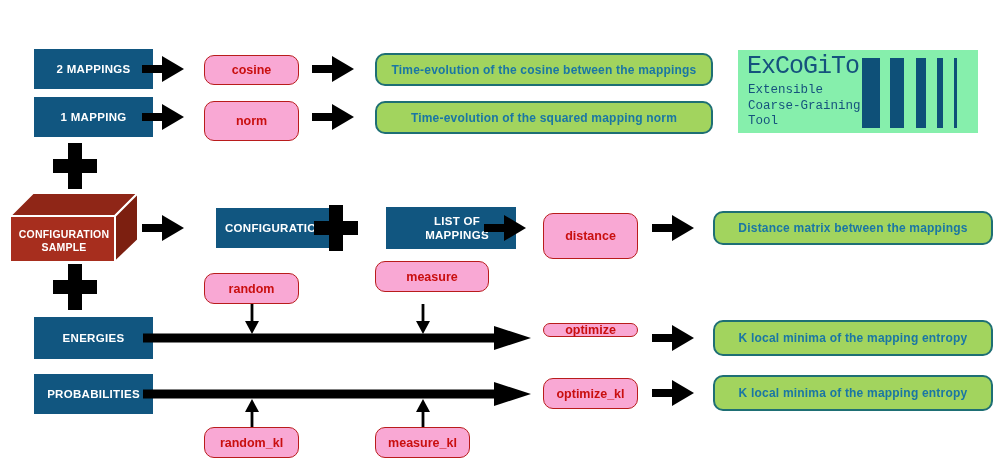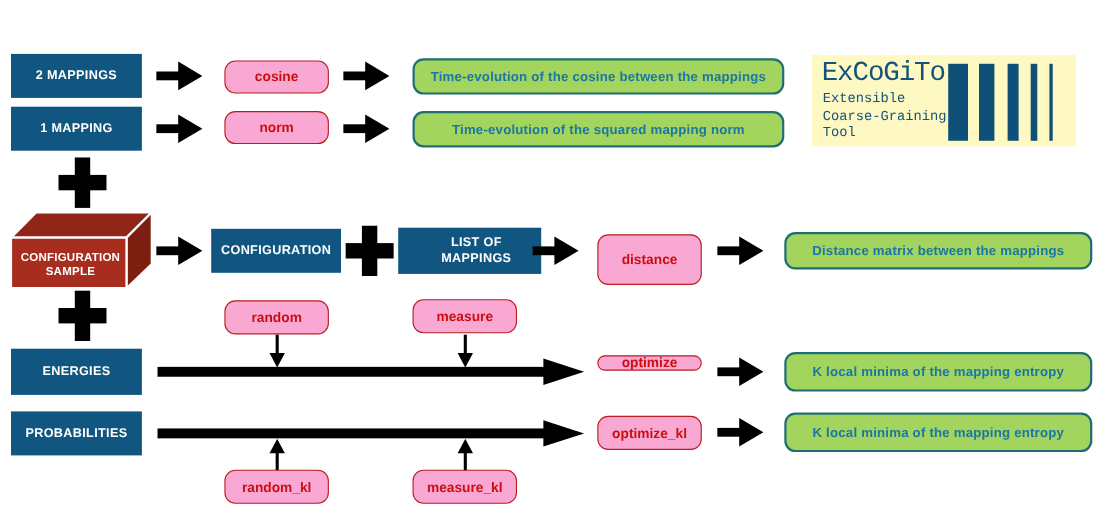--- a/index.html
+++ b/index.html
@@ -3,36 +3,36 @@
 <meta charset="utf-8">
 <style>
   html,body{margin:0;padding:0;background:#ffffff;}
   .canvas{
     position:relative;width:996px;height:464px;background:#ffffff;
     font-family:"Liberation Sans",sans-serif;overflow:hidden;
   }
   .node{
     position:absolute;background:#115680;color:#ffffff;
     display:flex;align-items:center;justify-content:center;text-align:center;
-    font-weight:bold;font-size:11.5px;letter-spacing:.3px;line-height:14px;
+    font-weight:bold;font-size:11.5px;letter-spacing:.3px;line-height:14px;margin-left:24px;
   }
   .tool{
     position:absolute;background:#f9a8d4;border:1px solid #b91c1c;border-radius:10px;
     color:#C90F0F;display:flex;align-items:center;justify-content:center;text-align:center;
     font-weight:bold;font-size:12.5px;box-sizing:border-box;
   }
   .output{
     position:absolute;background:#A2D45E;border:2px solid #1E6F74;border-radius:10px;
     color:#1A76A4;display:flex;align-items:center;justify-content:center;text-align:center;
     font-weight:bold;font-size:12px;box-sizing:border-box;letter-spacing:.2px;
   }
   .arrow svg,.plus svg,.varrow svg,.redbox svg{display:block;}
   .arrow,.plus,.varrow{position:absolute;}
   .logo{
-    position:absolute;left:738px;top:50px;width:240px;height:83px;background:#fef9c3;
+    position:absolute;left:738px;top:50px;width:240px;height:83px;background:#86efac;
     font-family:"Liberation Mono",monospace;color:#15527D;
   }
   .logo-title{position:absolute;left:9px;top:2px;font-size:25px;letter-spacing:-1px;}
   .logo-sub{position:absolute;left:10px;top:33px;font-size:12.5px;line-height:15.5px;}
   .logo-bar{position:absolute;top:8px;height:70px;background:#0E5078;display:block;}
   .redbox{position:absolute;left:8px;top:190px;}
   .redbox-label{
     position:absolute;left:14px;top:221px;width:100px;height:40px;
     display:flex;flex-direction:column;align-items:center;justify-content:center;
     color:#ffffff;font-weight:bold;font-size:10.5px;line-height:13px;text-align:center;letter-spacing:.2px;
@@ -59,21 +59,21 @@
   </div>
   <div class="output" style="left:375px;top:53px;width:338px;height:33px;">Time-evolution of the cosine between the mappings</div>
 
   <div class="node" style="left:10px;top:97px;width:119px;height:40px;">1 MAPPING</div>
   <div class="arrow" style="left:142px;top:103px;">
     <svg width="42" height="28" viewBox="0 0 42 28">
         <rect x="0" y="10" width="21" height="8"></rect>
         <polygon points="20,1 42,14 20,27"></polygon>
       </svg>
   </div>
-  <div class="tool" style="left:204px;top:101px;width:95px;height:30px;">norm</div>
+  <div class="tool" style="left:204px;top:101px;width:95px;height:40px;">norm</div>
   <div class="arrow" style="left:312px;top:103px;">
     <svg width="42" height="28" viewBox="0 0 42 28">
         <rect x="0" y="10" width="21" height="8"></rect>
         <polygon points="20,1 42,14 20,27"></polygon>
       </svg>
   </div>
   <div class="output" style="left:375px;top:101px;width:338px;height:33px;">Time-evolution of the squared mapping norm</div>
 
   <div class="logo">
     <div class="logo-title">ExCoGiTo</div>
@@ -134,21 +134,21 @@
   <div class="tool" style="left:543px;top:213px;width:95px;height:46px;">distance</div>
   <div class="arrow" style="left:652px;top:214px;">
     <svg width="42" height="28" viewBox="0 0 42 28">
         <rect x="0" y="10" width="21" height="8"></rect>
         <polygon points="20,1 42,14 20,27"></polygon>
       </svg>
   </div>
   <div class="output" style="left:713px;top:211px;width:280px;height:34px;">Distance matrix between the mappings</div>
 
   <div class="tool" style="left:204px;top:273px;width:95px;height:31px;">random</div>
-  <div class="tool" style="left:375px;top:272px;width:95px;height:31px;">measure</div>
+  <div class="tool" style="left:375px;top:261px;width:114px;height:31px;">measure</div>
   <div class="varrow" style="left:244px;top:304px;">
     <svg width="16" height="30" viewBox="0 0 16 30">
         <rect x="6.6" y="0" width="2.8" height="19"></rect>
         <polygon points="1,17 15,17 8,30"></polygon>
       </svg>
   </div>
   <div class="varrow" style="left:415px;top:304px;">
     <svg width="16" height="30" viewBox="0 0 16 30">
         <rect x="6.6" y="0" width="2.8" height="19"></rect>
         <polygon points="1,17 15,17 8,30"></polygon>

